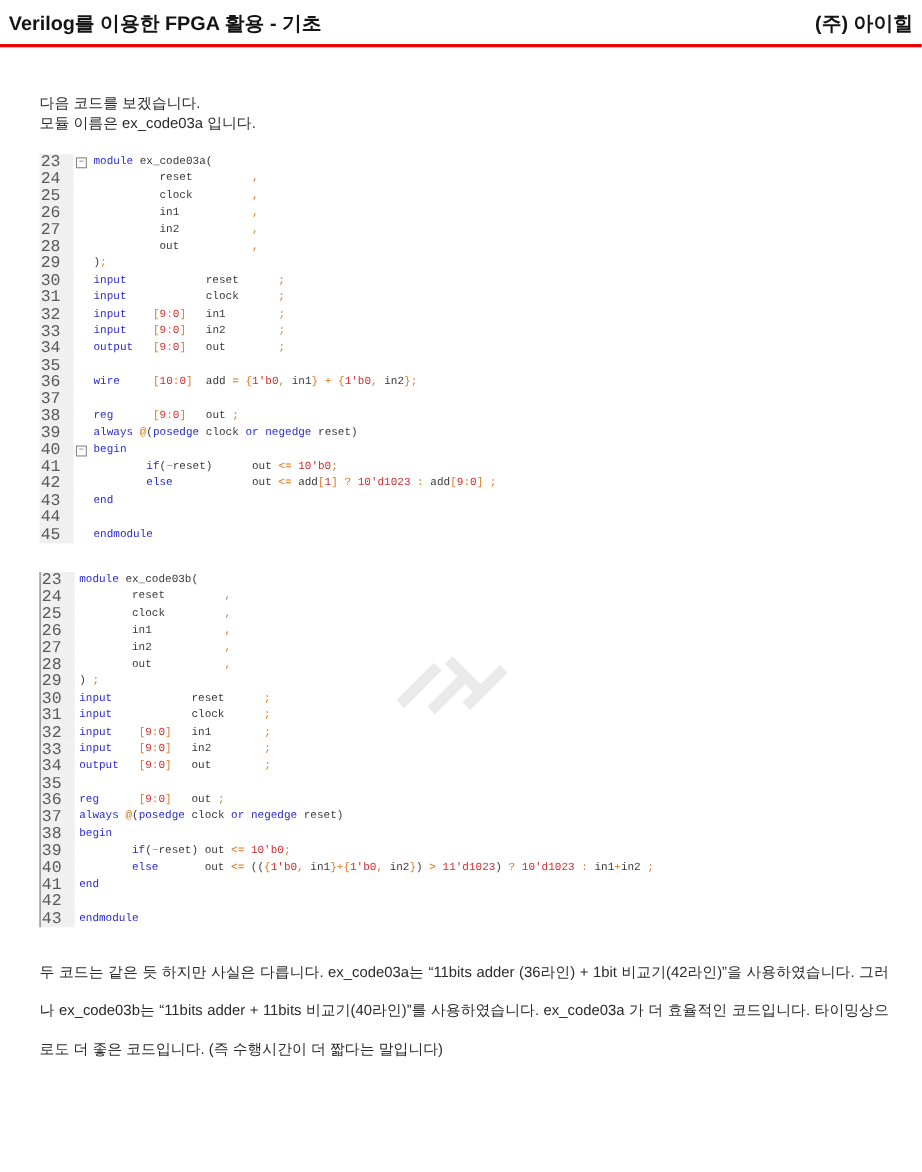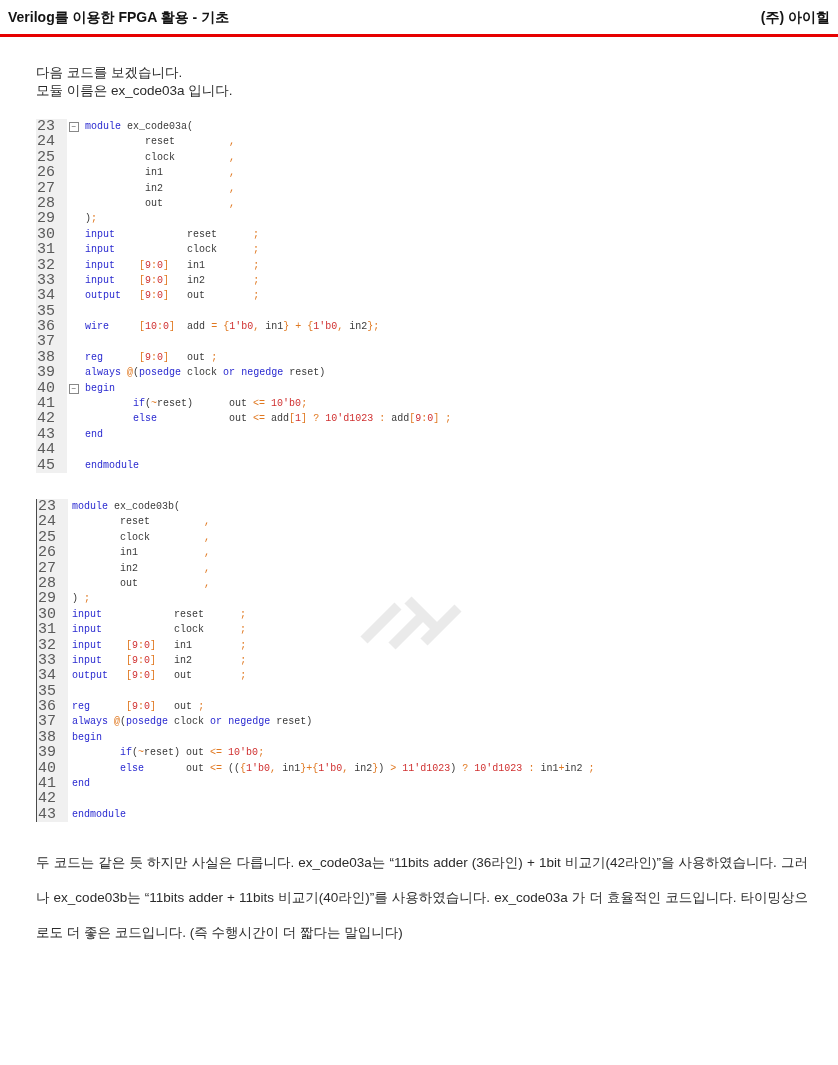--- a/index.html
+++ b/index.html
@@ -8,27 +8,27 @@
     background:#ffffff;
     font-family:"Liberation Sans",sans-serif;
     color:#2b2b2b;
     position:relative;
     overflow:hidden;
   }
   
   .page-header{
     display:flex;justify-content:space-between;align-items:flex-end;
     padding:9px 8px 0 8px;
-    font-size:14px;font-weight:bold;color:#141414;gap:28px;
+    font-size:18px;font-weight:bold;color:#141414;gap:28px;
   }
   .header-rule{height:3px;background:var(--rule,#e60000);margin-top:7px;}
   
   .content{padding:0 30px 0 36px;}
   .para{font-size:13.5px;color:#2b2b2b;margin:0;}
-  .p1{margin-top:27px;}
+  .p1{margin-top:42px;}
   .p2{margin-top:30px;white-space:pre-wrap;}
   .p3{}
   .p4{margin-top:33px;}
   .p5{margin-top:23px;line-height:35px;text-align:justify;}
   
   .codeblock{
     margin-top:19px;
     font-family:"Liberation Mono",monospace;
     font-size:10px;line-height:15.4px;
     white-space:pre;

